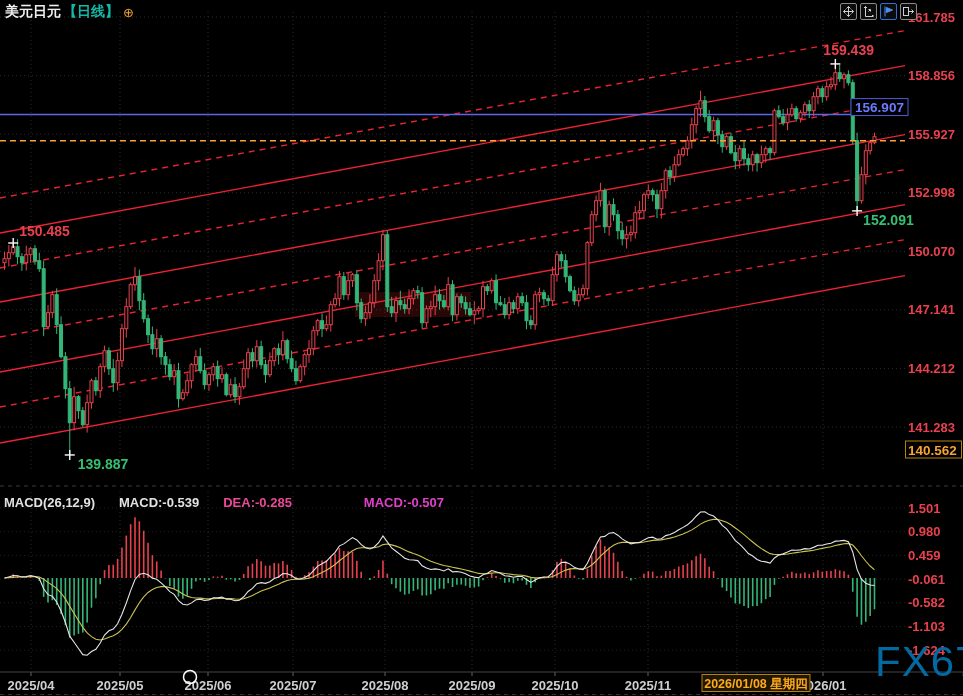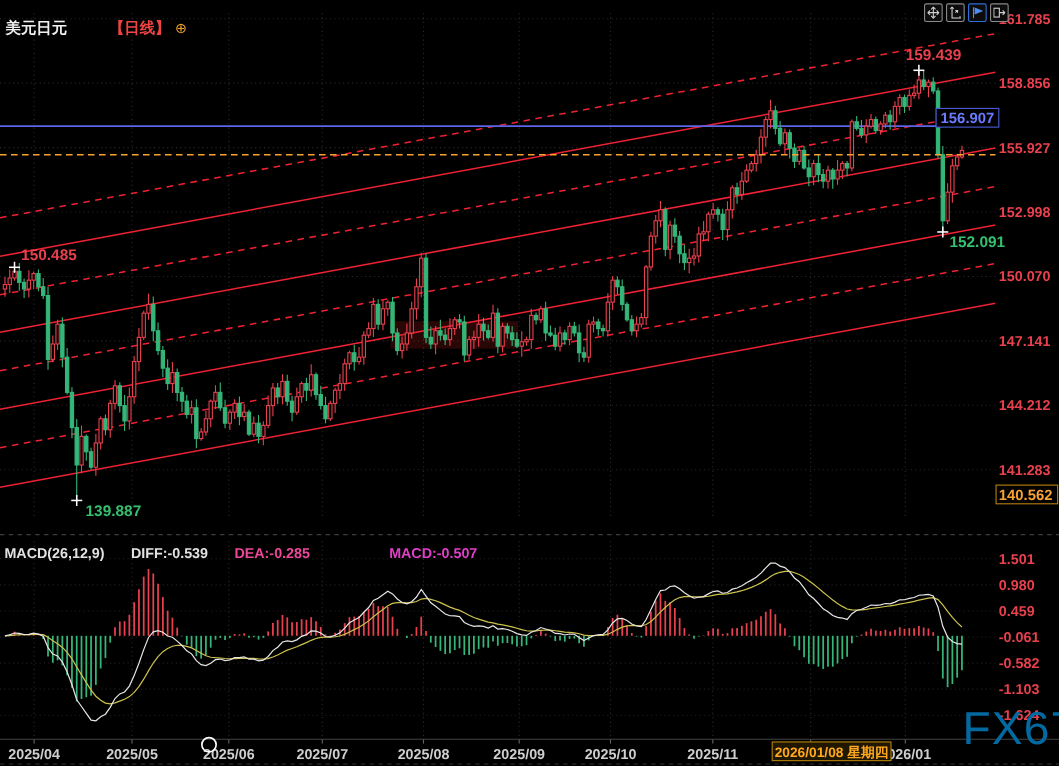--- a/index.html
+++ b/index.html
@@ -1,22 +1,22 @@
 <!DOCTYPE html>
 <html><head>
 <meta charset="utf-8">
 <style>
   html,body{margin:0;padding:0;background:#000;}
   body{width:963px;height:696px;position:relative;overflow:hidden;
        font-family:"Liberation Sans","DejaVu Sans",sans-serif;}
   #plot{position:absolute;left:0;top:0;}
-  .titlebar{position:absolute;left:5px;top:17px;z-index:5;display:flex;align-items:center;gap:2px;
+  .titlebar{position:absolute;left:5px;top:3px;z-index:5;display:flex;align-items:center;gap:2px;
             font-size:14px;font-weight:bold;}
   .sym{color:#efefef;}
-  .per{color:#ef4444;margin-left:36px;}
+  .per{color:#14b8a6;}
   .plus{color:#f0a030;font-weight:normal;font-size:13px;margin-left:2px;cursor:pointer;}
   .toolbar{position:absolute;left:840px;top:3px;z-index:5;display:flex;gap:3px;}
   .tbtn{width:15px;height:15px;border:1px solid #8a8a8a;border-radius:2px;background:#0c0c0c;
         display:flex;align-items:center;justify-content:center;}
   .tbtn.active{border-color:#2e6fd8;}
   .tbtn svg{display:block;}
   .macdbar{position:absolute;left:4px;top:495px;z-index:5;display:flex;gap:24px;
            font-size:13px;font-weight:bold;white-space:nowrap;}
   .m-title,.m-diff{color:#e2e2e2;}
   .m-dea{color:#ec4899;}
@@ -64,21 +64,21 @@
         <g stroke="#cfcfcf" stroke-width="1" fill="none">
       <rect x="0.5" y="1.5" width="5" height="8"></rect>
           <path d="M5.5 5.5h5M8.5 3.5l2 2-2 2"></path>
     </g>
       </svg>
   </div>
 </div>
 
 <div class="macdbar">
   <span class="m-title">MACD(26,12,9)</span>
-  <span class="m-diff">DIFF:-0.539</span>
+  <span class="m-diff">MACD:-0.539</span>
   <span class="m-dea">DEA:-0.285</span>
   <span class="m-macd">MACD:-0.507</span>
 </div>
 
 <svg id="plot" width="963" height="696">
     <g>
       <line x1="0" y1="17" x2="905" y2="17" stroke="#2a2a2a" stroke-width="1" stroke-dasharray="1 3"></line>
       <line x1="0" y1="75.58000000000004" x2="905" y2="75.58000000000004" stroke="#2a2a2a" stroke-width="1" stroke-dasharray="1 3"></line>
       <line x1="0" y1="134.16000000000008" x2="905" y2="134.16000000000008" stroke="#2a2a2a" stroke-width="1" stroke-dasharray="1 3"></line>
       <line x1="0" y1="192.74000000000012" x2="905" y2="192.74000000000012" stroke="#2a2a2a" stroke-width="1" stroke-dasharray="1 3"></line>

